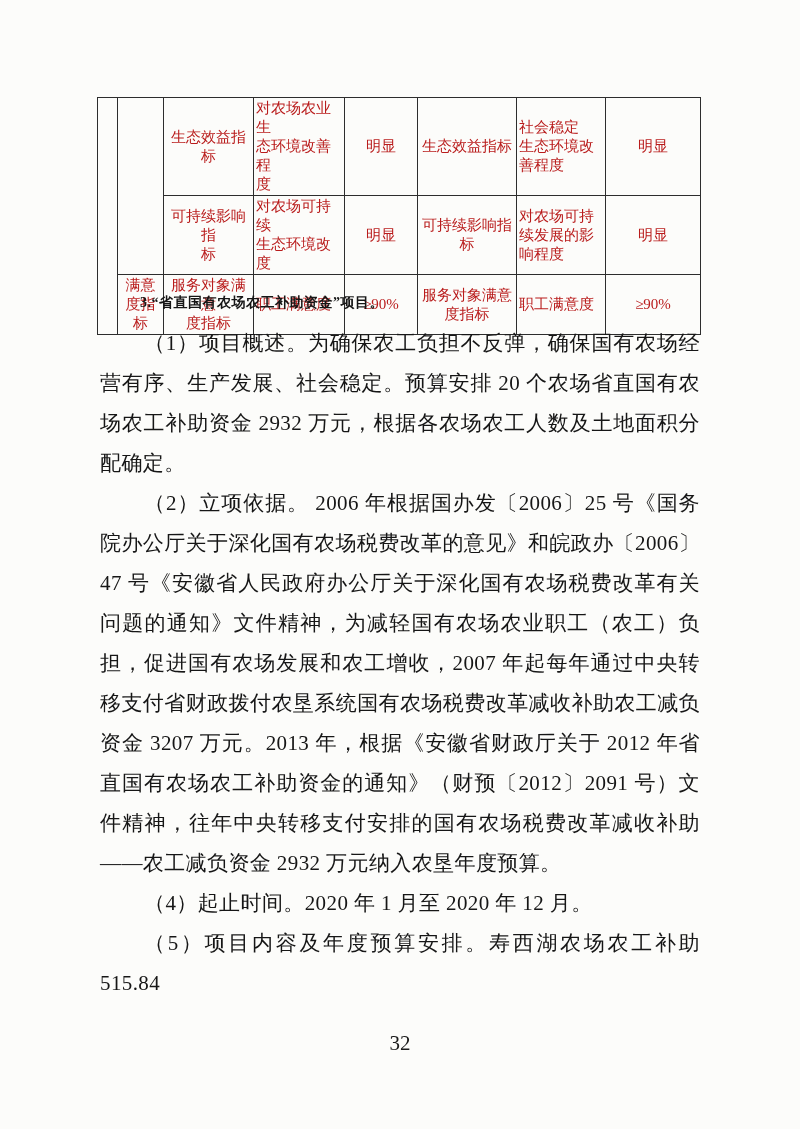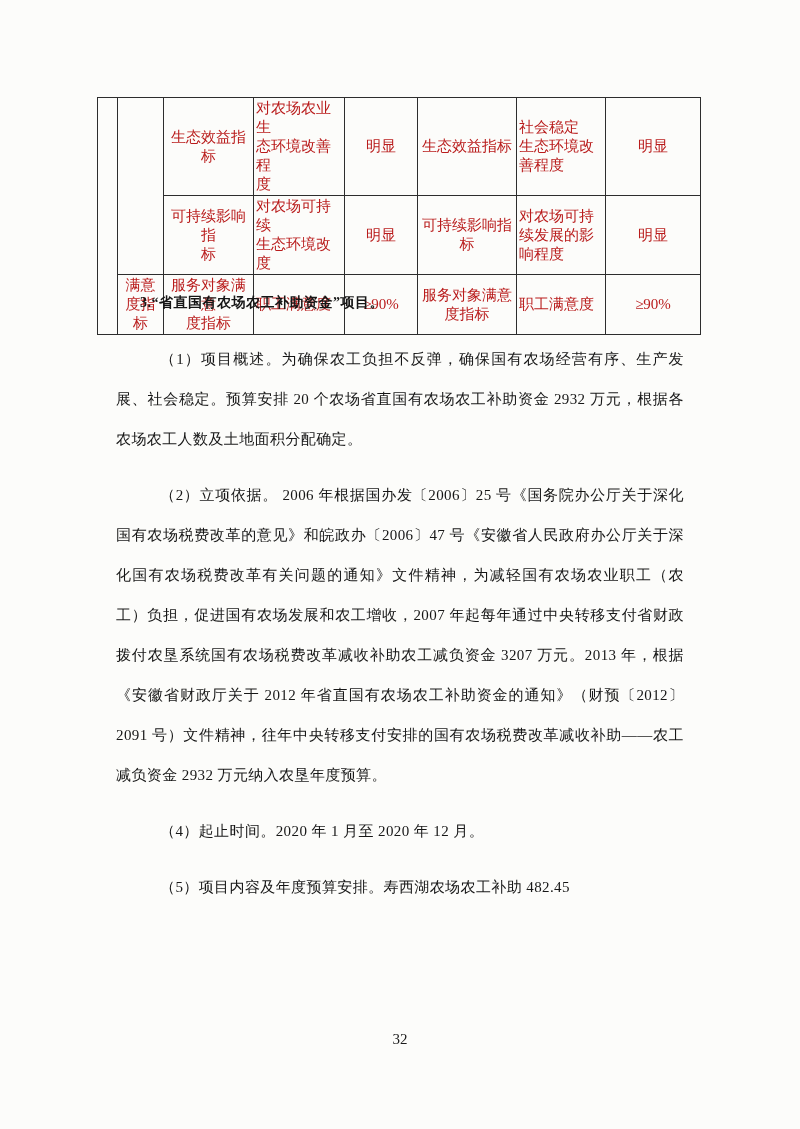--- a/index.html
+++ b/index.html
@@ -47,34 +47,34 @@
   .content h3 {
     margin: 0;
     font-size: 14px;
     line-height: 40px;
     font-weight: bold;
     text-indent: 40px;
     letter-spacing: 0.5px;
     white-space: nowrap;
   }
   .content p {
-    margin: 16px;
-    font-size: 15px;
+    margin: 0;
+    font-size: 21px;
     line-height: 40px;
     text-indent: 44px;
     text-align: justify;
     letter-spacing: 0.4px;
   }
 
   .pageno {
     position: absolute;
     left: 0; top: 1031px;
     width: 800px;
     text-align: center;
-    font-size: 15px;
+    font-size: 21px;
     color: #1a1a1a;
   }
 </style>
 </head>
 <body>
 
 <div class="page">
 
   <table class="ind-table">
     <colgroup>
@@ -130,18 +130,18 @@
       <td class="ctr">≥90%</td>
     </tr>
   </tbody>
     </table>
 
   <div class="content">
     <h3>3.“省直国有农场农工补助资金”项目。</h3>
     <p>（1）项目概述。为确保农工负担不反弹，确保国有农场经营有序、生产发展、社会稳定。预算安排 20 个农场省直国有农场农工补助资金 2932 万元，根据各农场农工人数及土地面积分配确定。</p>
     <p>（2）立项依据。 2006 年根据国办发〔2006〕25 号《国务院办公厅关于深化国有农场税费改革的意见》和皖政办〔2006〕47 号《安徽省人民政府办公厅关于深化国有农场税费改革有关问题的通知》文件精神，为减轻国有农场农业职工（农工）负担，促进国有农场发展和农工增收，2007 年起每年通过中央转移支付省财政拨付农垦系统国有农场税费改革减收补助农工减负资金 3207 万元。2013 年，根据《安徽省财政厅关于 2012 年省直国有农场农工补助资金的通知》（财预〔2012〕2091 号）文件精神，往年中央转移支付安排的国有农场税费改革减收补助——农工减负资金 2932 万元纳入农垦年度预算。</p>
     <p>（4）起止时间。2020 年 1 月至 2020 年 12 月。</p>
-    <p>（5）项目内容及年度预算安排。寿西湖农场农工补助 482.45</p>
+    <p>（5）项目内容及年度预算安排。寿西湖农场农工补助 515.84</p>
   </div>
 
   <div class="pageno">32</div>
 
 </div>
 
 </body></html>

